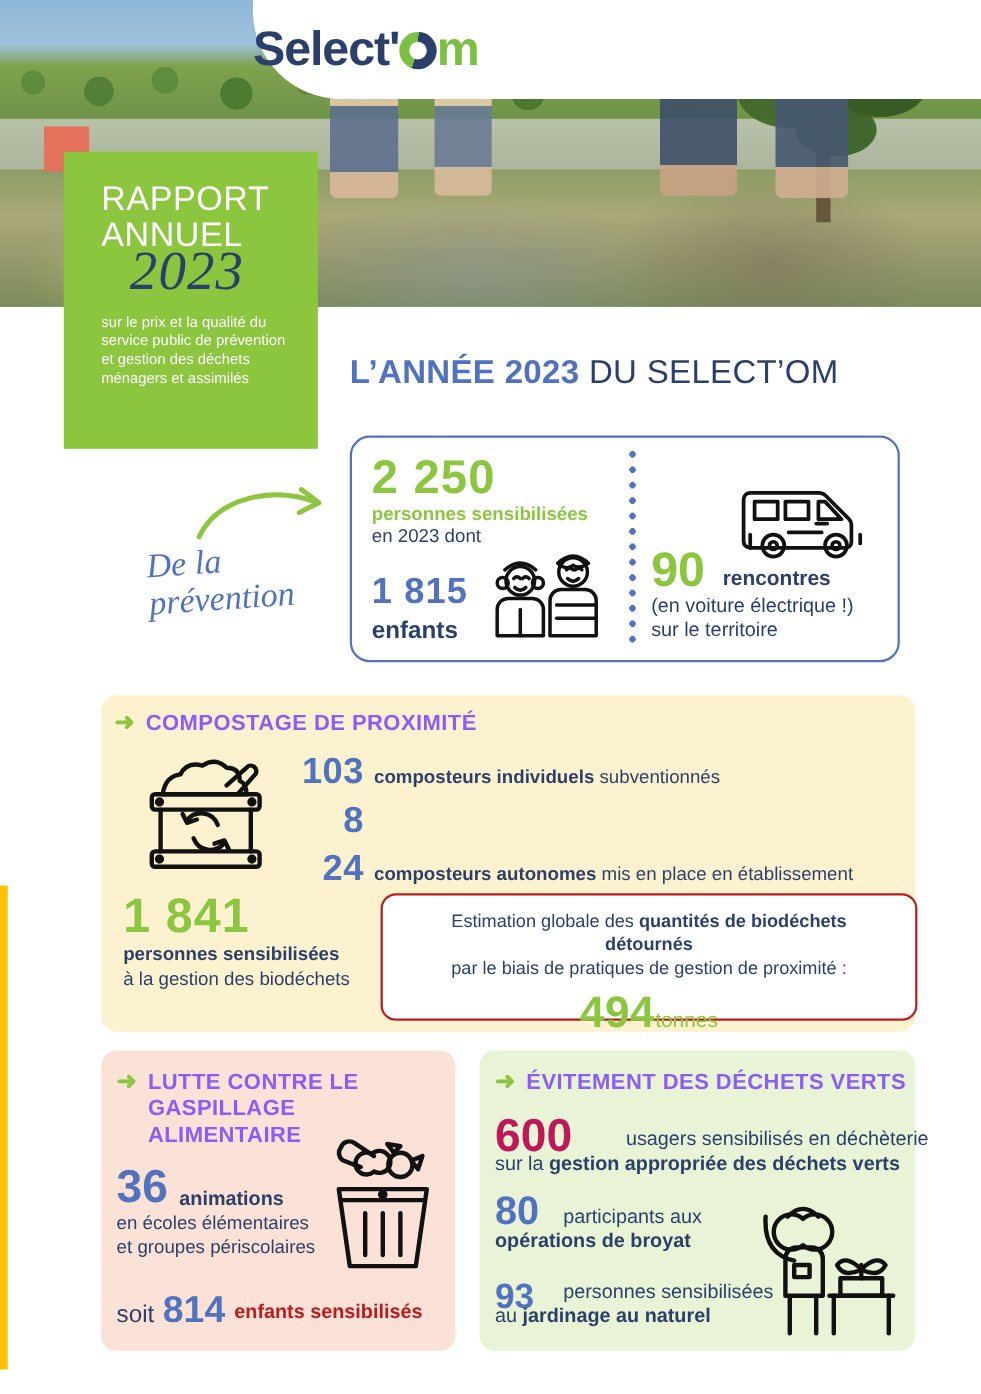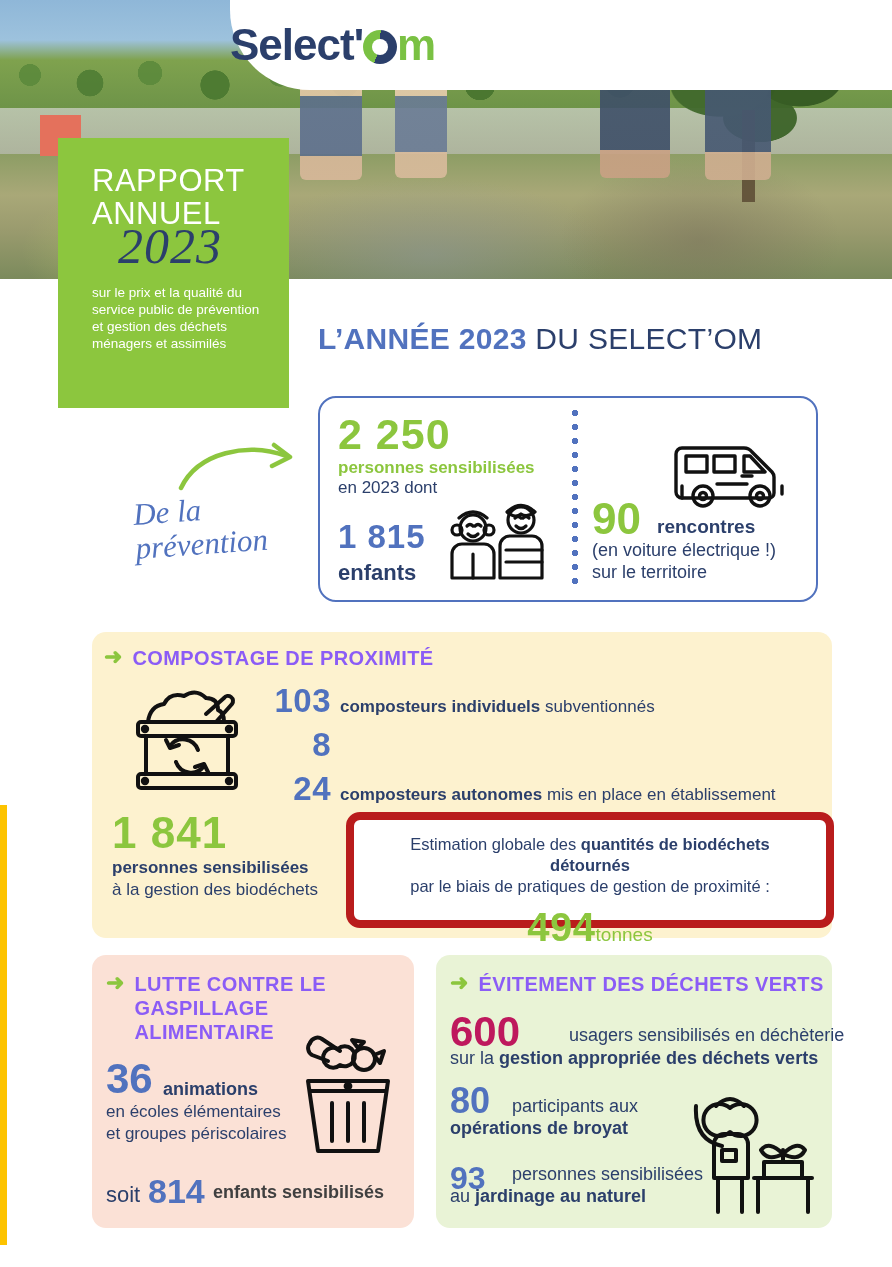--- a/index.html
+++ b/index.html
@@ -176,42 +176,42 @@
   }
   .ctxt { font-size:17px; color:#2b3f6b; }
   .ctxt b { font-weight:bold; }
 
   .c-1841 { position:absolute; left:112px; top:808px; font-size:44px; font-weight:bold; color:#8cc63e; letter-spacing:1px; }
   .c-1841-l1 { position:absolute; left:112px; top:858px; font-size:17px; font-weight:bold; color:#2b3f6b; }
   .c-1841-l2 { position:absolute; left:112px; top:880px; font-size:17px; color:#2b3f6b; }
 
   .est-box {
     position:absolute; left:346px; top:812px; width:488px; height:116px;
-    background:#ffffff; border:8px solid #b91c1c; border-radius:14px;
+    background:#ffffff; border:2px solid #b91c1c; border-radius:14px;
     padding:14px 34px 0; text-align:center;
   }
   .est-l1 { font-size:16.5px; color:#2b3f6b; line-height:21px; }
   .est-l1 b { font-weight:bold; }
   .est-num { margin-top:8px; }
   .est-num .n { font-size:40px; font-weight:bold; color:#8cc63e; letter-spacing:.5px; }
   .est-num .u { font-size:19px; color:#8cc63e; }
 
   
   .pink-panel {
     position:absolute; left:92px; top:955px; width:322px; height:273px;
     background:#fbe1d6; border-radius:14px;
   }
   .pink-head { position:absolute; left:106px; top:972px; width:300px; }
   .pk-36 { position:absolute; left:106px; top:1055px; font-size:42px; font-weight:bold; color:#5172be; }
   .pk-36-lab { position:absolute; left:163px; top:1079px; font-size:18px; font-weight:bold; color:#2b3f6b; }
   .pk-l2 { position:absolute; left:106px; top:1102px; font-size:17px; color:#2b3f6b; }
   .pk-l3 { position:absolute; left:106px; top:1124px; font-size:17px; color:#2b3f6b; }
   .pk-soit { position:absolute; left:106px; top:1182px; font-size:22px; color:#2b3f6b; }
   .pk-814 { position:absolute; left:148px; top:1172px; font-size:34px; font-weight:bold; color:#5172be; }
-  .pk-814-lab { position:absolute; left:213px; top:1182px; font-size:18px; font-weight:bold; color:#404040; }
+  .pk-814-lab { position:absolute; left:213px; top:1182px; font-size:18px; font-weight:bold; color:#b91c1c; }
   .bin-icon { position:absolute; left:302px; top:1035px; width:92px; height:120px; }
 
   .green-panel {
     position:absolute; left:436px; top:955px; width:396px; height:273px;
     background:#e9f3d6; border-radius:14px;
   }
   .green-head { position:absolute; left:450px; top:972px; width:380px; }
   .gp-600 { position:absolute; left:450px; top:1008px; font-size:42px; font-weight:bold; color:#be185d; }
   .gp-600-lab { position:absolute; left:525px; top:1025px; font-size:18px; color:#2b3f6b;margin-left:44px; }
   .gp-600-l2 { position:absolute; left:450px; top:1048px; font-size:18px; color:#2b3f6b; }

